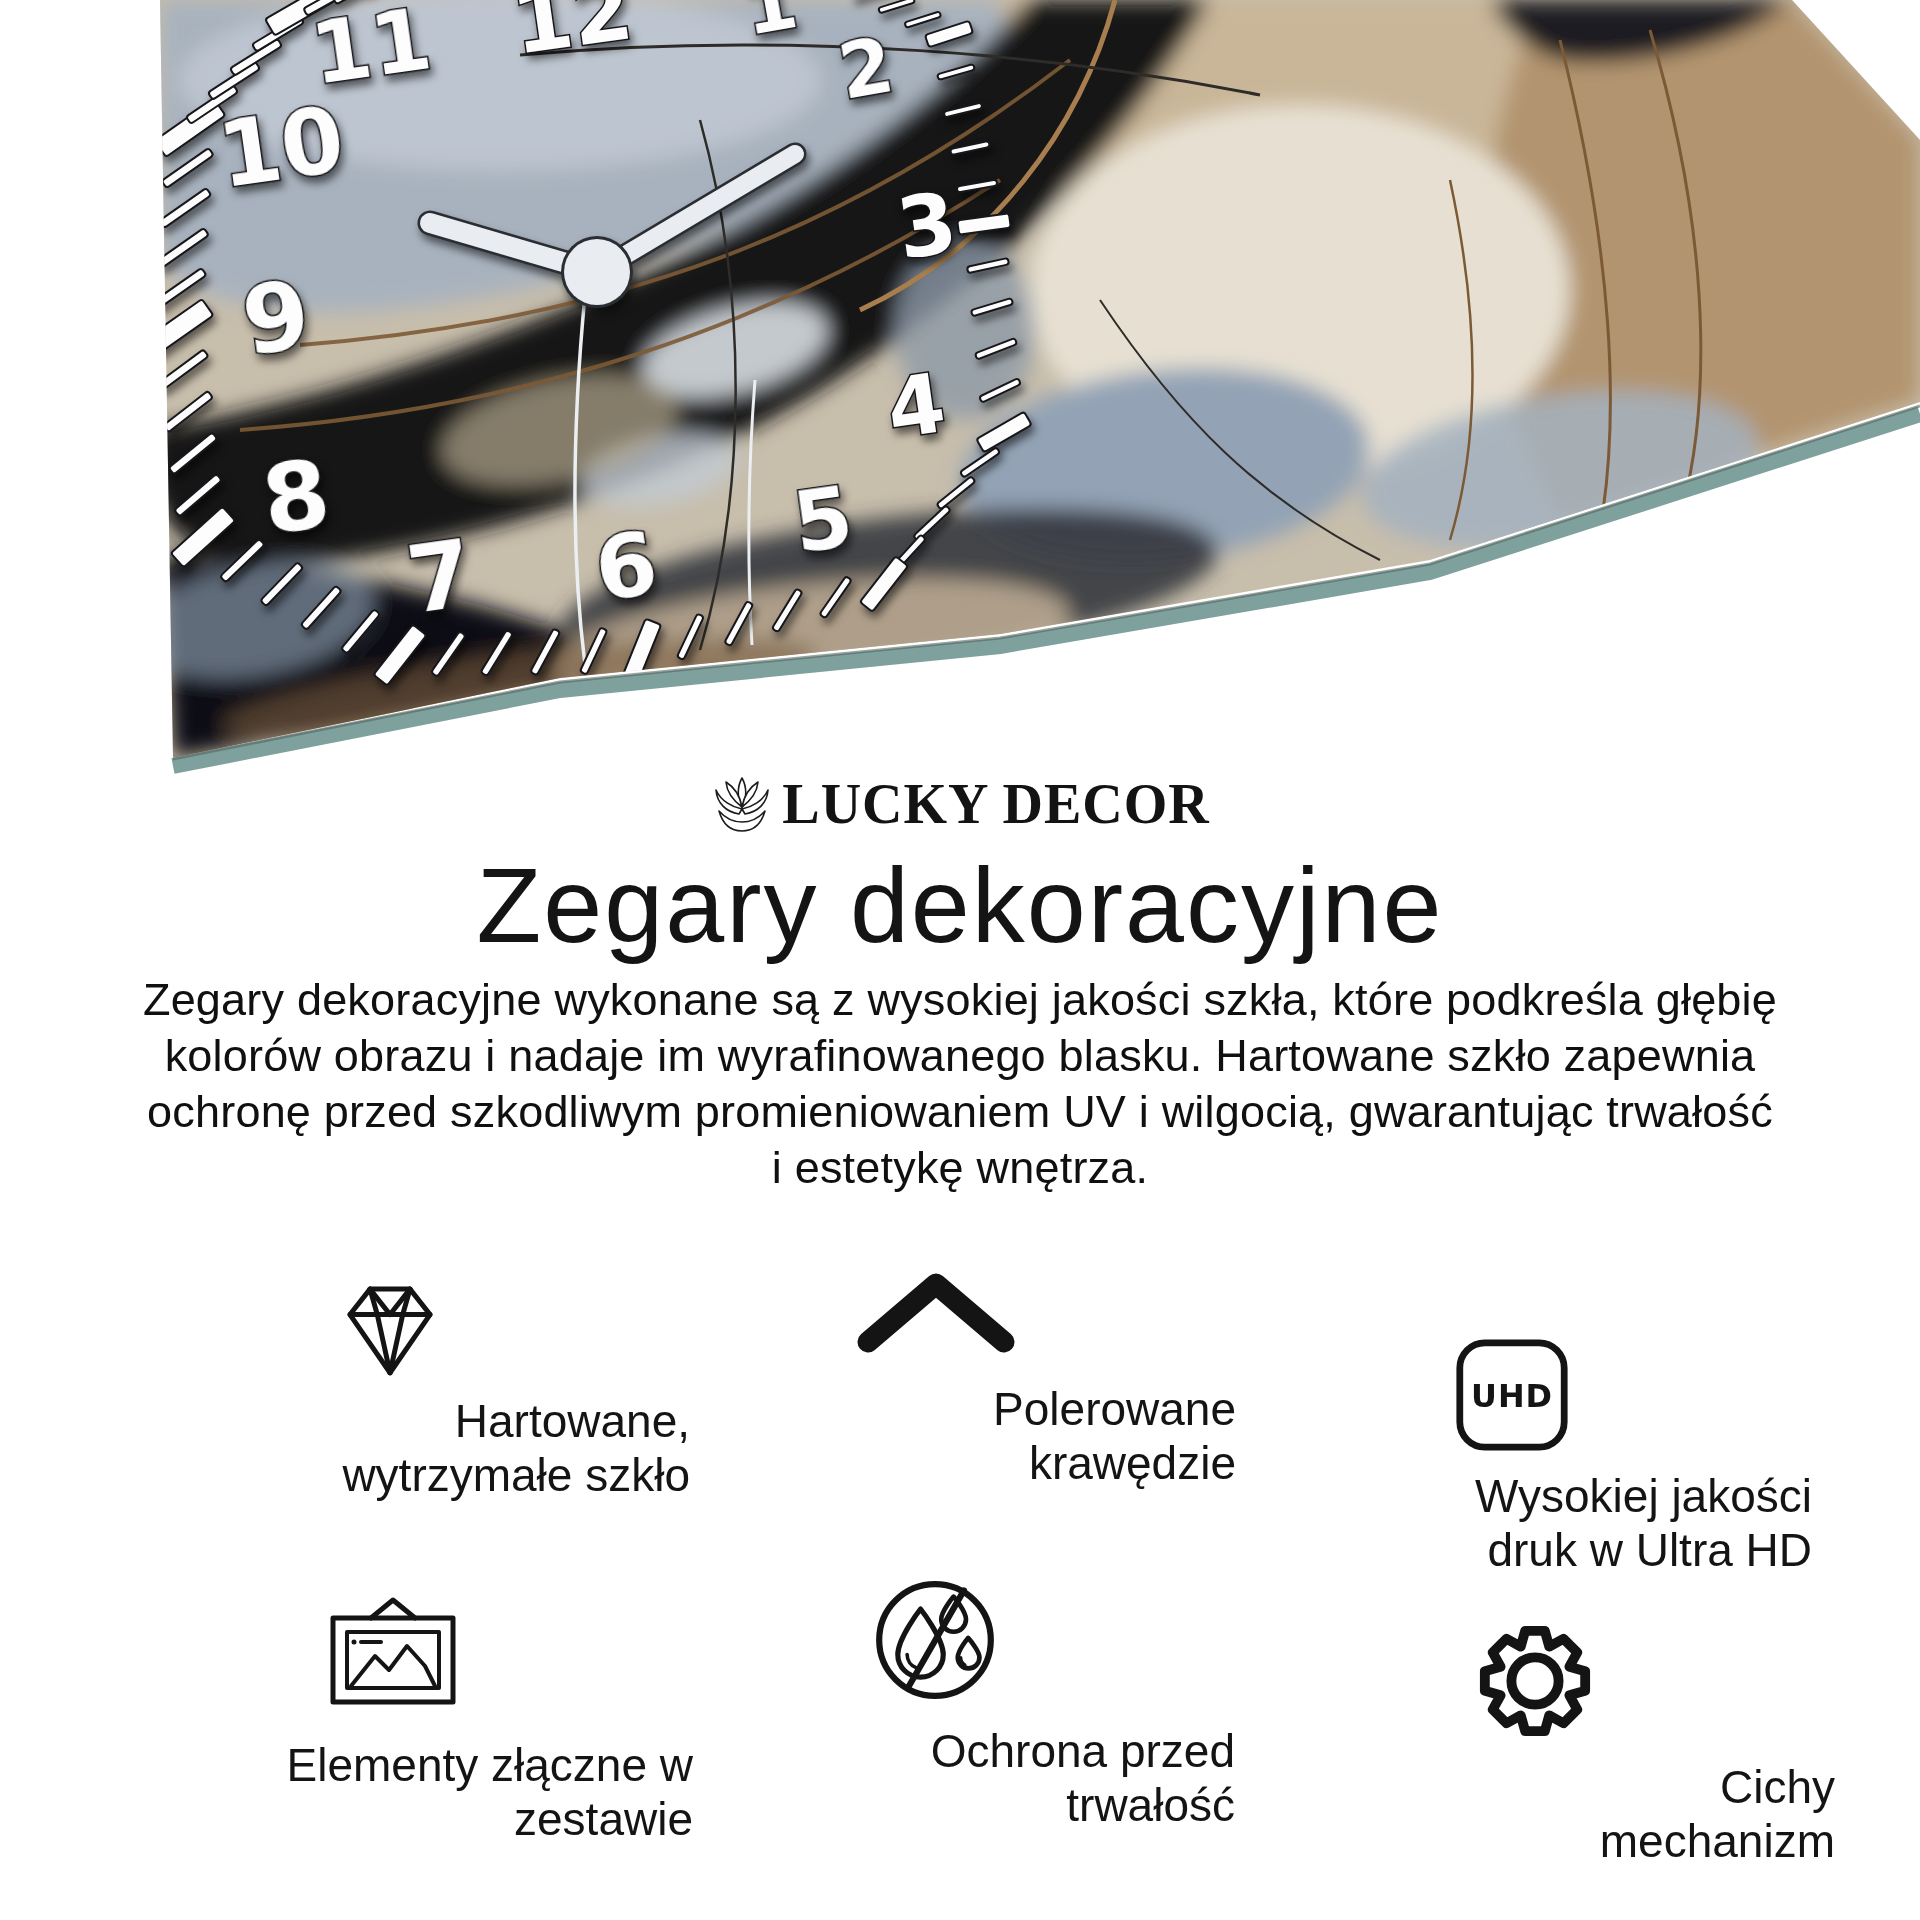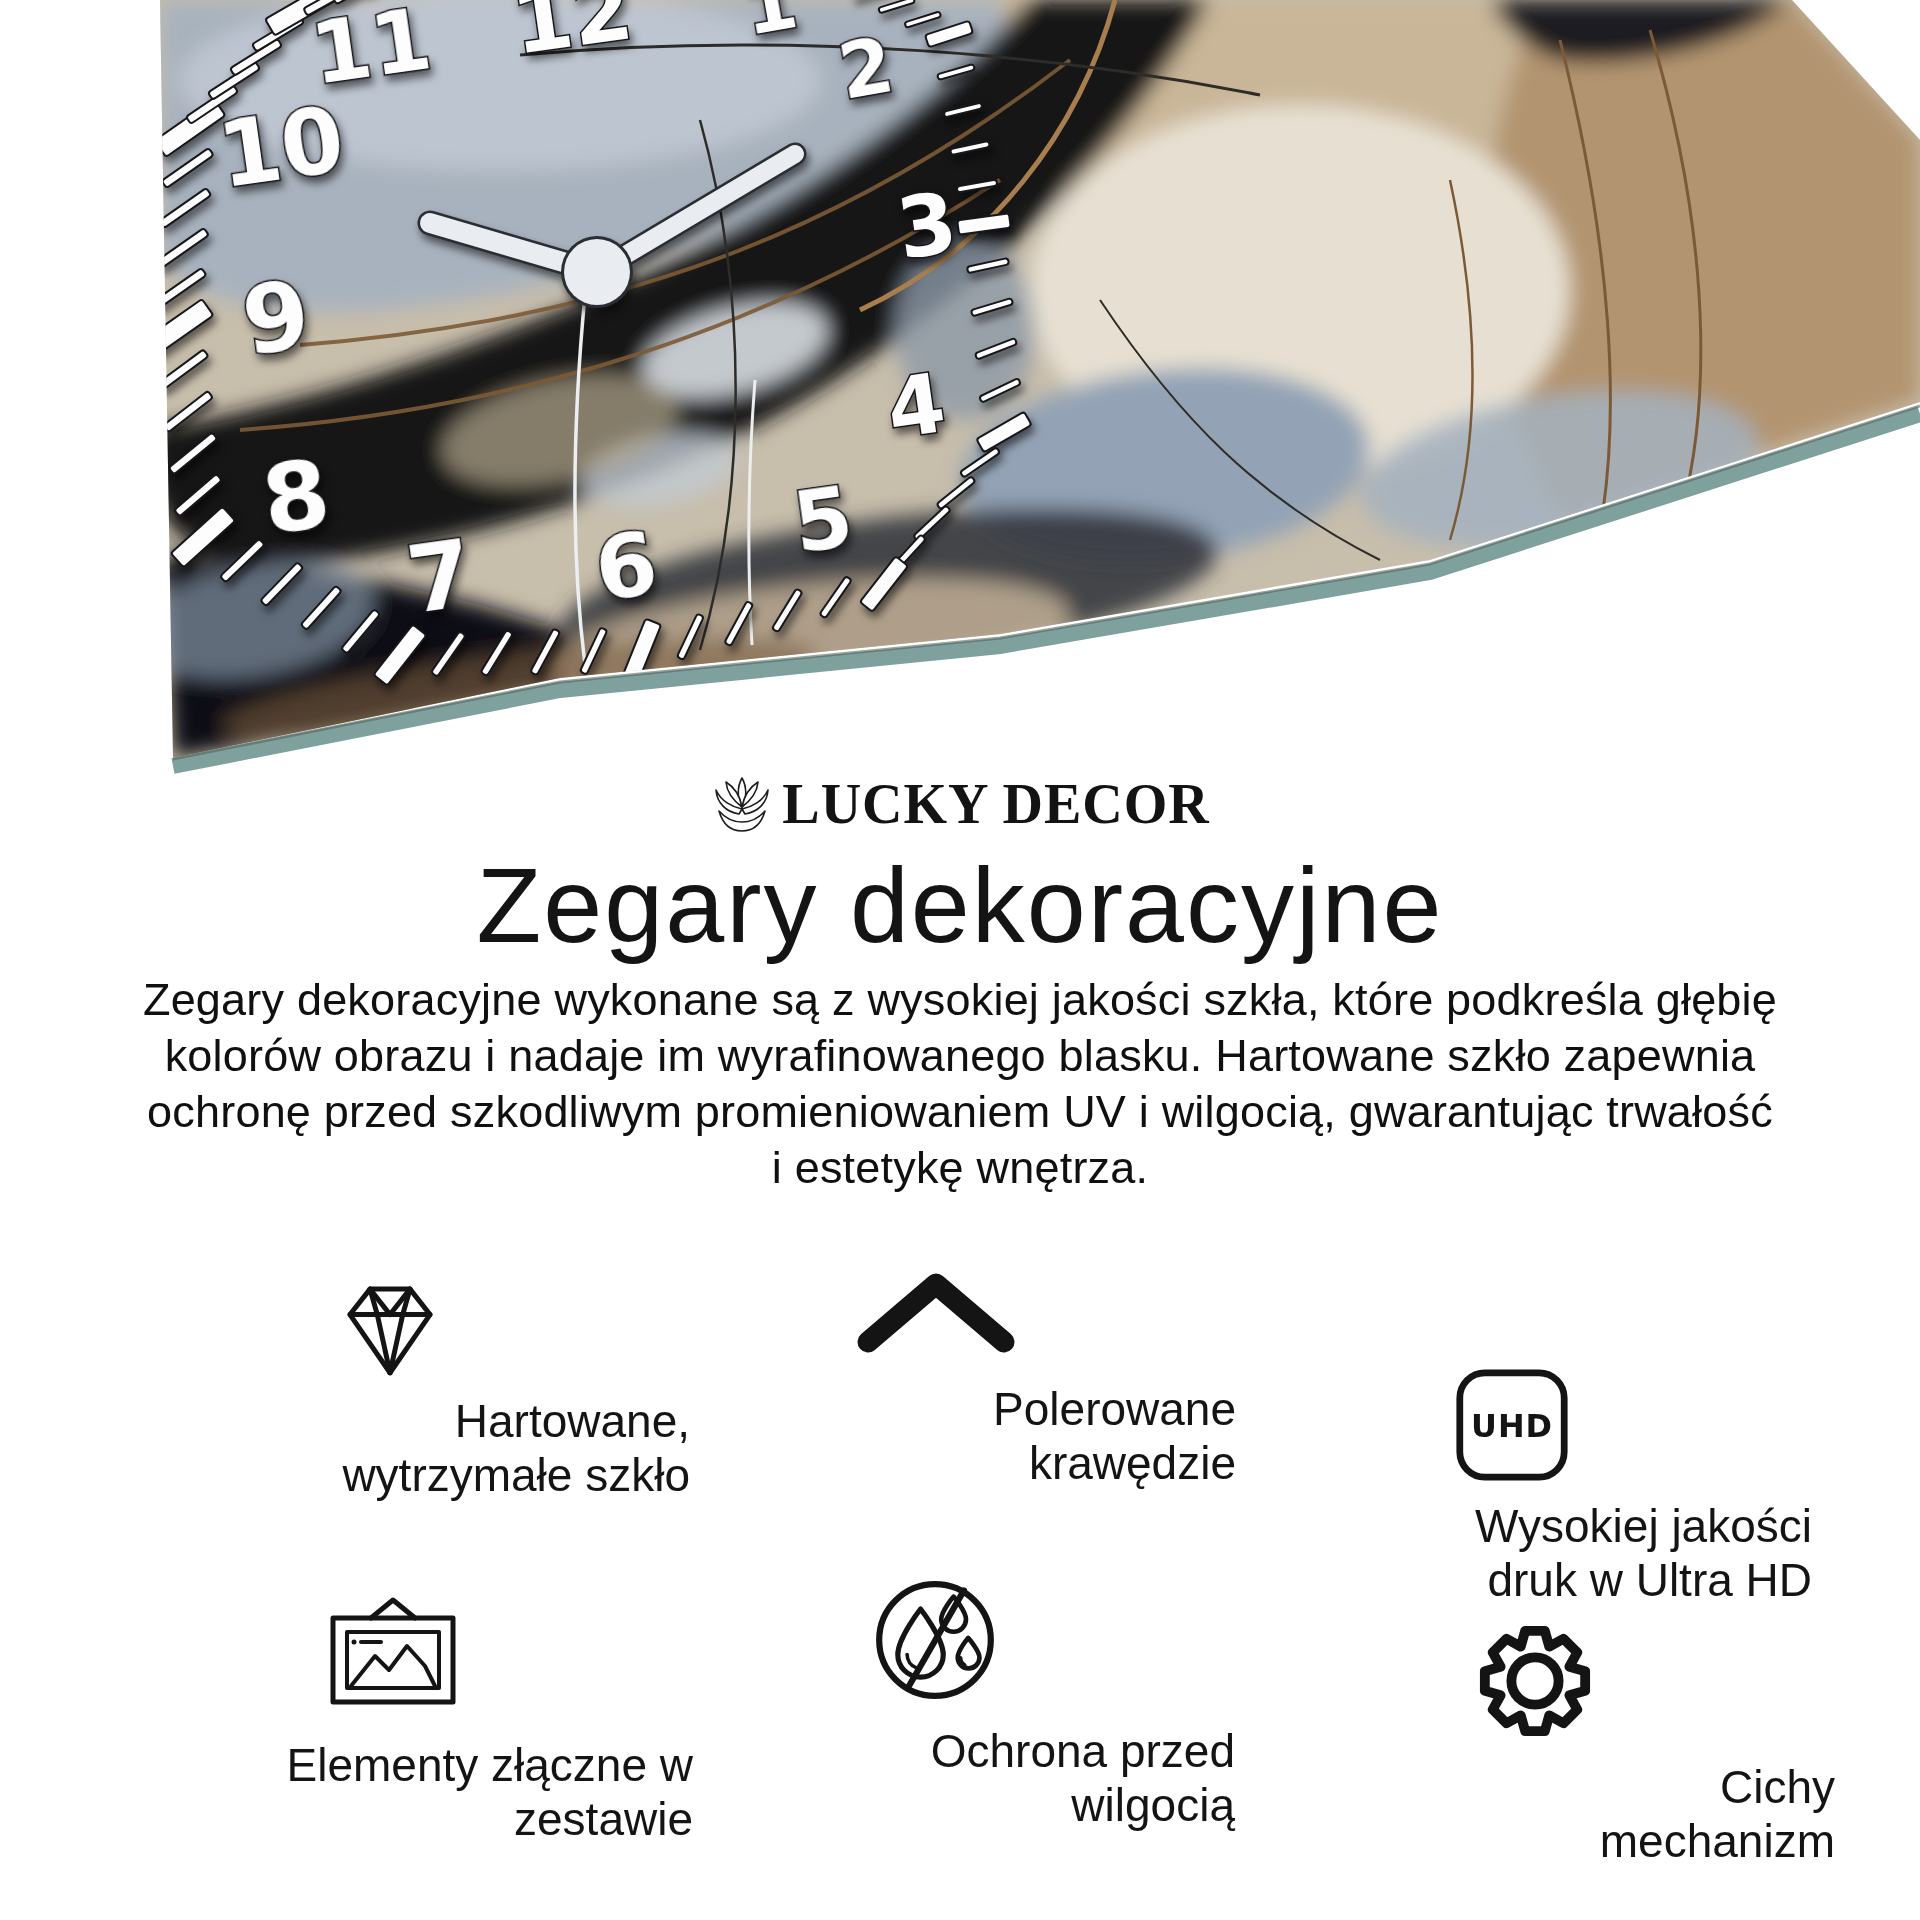--- a/index.html
+++ b/index.html
@@ -23,21 +23,21 @@
   
   .intro{position:absolute;top:972px;left:90px;width:1740px;text-align:center;
          font-size:45px;font-weight:400;line-height:56px;color:#101010;letter-spacing:0.2px;}
 
   
   .feature{position:absolute;width:600px;transform:translateX(-50%);text-align:right;}
   .feature .iconbox{display:flex;align-items:flex-start;justify-content:center;}
   .feature .labels{font-size:46px;line-height:54px;color:#141414;font-weight:400;}
   .f1{left:390px;top:1280px;}  .f1 .labels{margin-top:14px;}
   .f2{left:936px;top:1268px;}  .f2 .labels{margin-top:22px;}
-  .f3{left:1512px;top:1367px;} .f3 .labels{margin-top:16px;}
+  .f3{left:1512px;top:1337px;} .f3 .labels{margin-top:16px;}
   .f4{left:393px;top:1590px;}  .f4 .labels{margin-top:28px;}
   .f5{left:935px;top:1578px;}  .f5 .labels{margin-top:22px;}
   .f6{left:1535px;top:1622px;} .f6 .labels{margin-top:20px;}
   .ic{stroke:#141414;fill:none;stroke-linecap:round;stroke-linejoin:round;}
   .uhd-label{font-family:"DejaVu Sans",sans-serif;font-weight:bold;font-size:33px;
              fill:#141414;letter-spacing:1px;}
 
   
   .dial-number{font-family:"DejaVu Sans",sans-serif;font-weight:bold;fill:#fdfdfd;
                stroke:#16161a;stroke-width:3px;paint-order:stroke fill;}
@@ -287,21 +287,21 @@
           <path d="M78,18 C78,18 66,32 66,40 a12,12 0 0 0 24,0 C90,32 78,18 78,18 Z" stroke-width="4.5"></path>
           <path d="M92,58 C92,58 82,70 82,77 a10.5,10.5 0 0 0 21,0 C103,70 92,58 92,58 Z" stroke-width="4.5"></path>
           <path d="M33,74 a14,14 0 0 0 9,13" stroke-width="3.5"></path>
           <path d="M85,77 a8,8 0 0 0 4,7" stroke-width="3"></path>
           <path d="M34,106 L88,12" stroke-width="6"></path>
         </g>
       </svg>
     </div>
     <div class="labels">
       <div>Ochrona przed</div>
-      <div>wilgocią</div>
+      <div>trwałość</div>
     </div>
   </div>
 
   <div class="feature f6">
     <div class="iconbox">
       <svg width="118" height="118" viewBox="0 0 120 120">
         <g class="ic" stroke-width="10">
           <path d="M111,50 L111,70 L95,74.5 L103,89 L89,103 L74.5,95 L70,111 L50,111 L45.5,95 L31,103 L17,89 L25,74.5 L9,70 L9,50 L25,45.5 L17,31 L31,17 L45.5,25 L50,9 L70,9 L74.5,25 L89,17 L103,31 L95,45.5 Z"></path>
           <circle cx="60" cy="60" r="24"></circle>
         </g>

